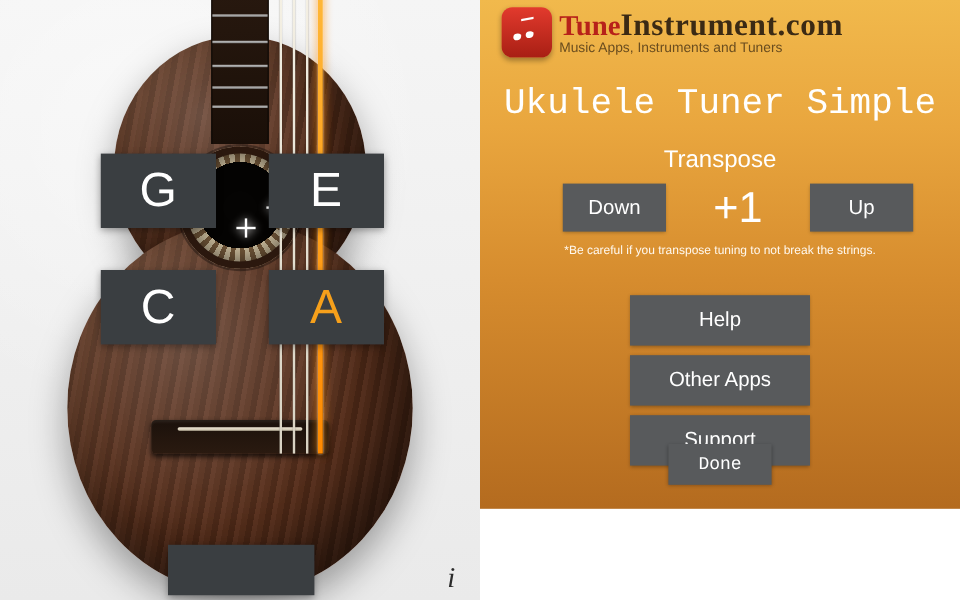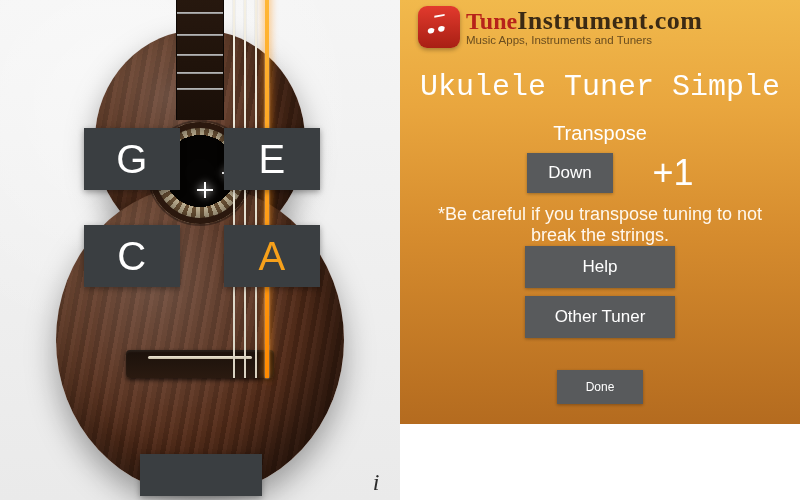--- a/index.html
+++ b/index.html
@@ -216,34 +216,34 @@
     display:inline-flex; align-items:center; justify-content:center;
     cursor:pointer;
     box-shadow: 0 1px 3px rgba(0,0,0,0.3);
   }
   .transpose-value {
     font-size: 36px;
     min-width: 60px;
   }
   .warning {
     position:absolute; left:20px; right:20px; top: 204px;
-    font-size: 18px;
+    font-size: 10px;
     color: #fff8ee;
   }
   .menu-col {
     position:absolute; left:0; right:0; top: 246px;
     display:flex; flex-direction:column; align-items:center;
     gap: 8px;
   }
   .menu-col .btn { width: 150px; height: 42px; }
   .done-row {
     position:absolute; left:0; right:0; bottom: 20px;
     display:flex; justify-content:center;
   }
-  .done-row .btn { width: 78px; height: 34px; font-size: 12px; }
+  .done-row .btn { width: 78px; height: 34px; font-size: 15px; font-family: Liberation Mono, monospace; }
 </style>
 </head>
 <body>
 
 <div class="stage">
 
   <div class="left-pane">
     <div class="uke-body">
       <div class="uke-upper"></div>
       <div class="uke-lower"></div>
@@ -300,26 +300,28 @@
       </div>
     </div>
 
     <div class="app-title">Ukulele Tuner Simple</div>
 
     <div class="transpose-label">Transpose</div>
 
     <div class="transpose-row">
       <button class="btn">Down</button>
       <div class="transpose-value">+1</div>
+      <button class="btn">Up</button>
     </div>
 
     <div class="warning">*Be careful if you transpose tuning to not break the strings.</div>
 
     <div class="menu-col">
       <button class="btn">Help</button>
-      <button class="btn">Other Tuner</button>
+      <button class="btn">Other Apps</button>
+      <button class="btn">Support</button>
     </div>
 
     <div class="done-row">
       <button class="btn">Done</button>
     </div>
   </div>
 </div>
 
 </body></html>

